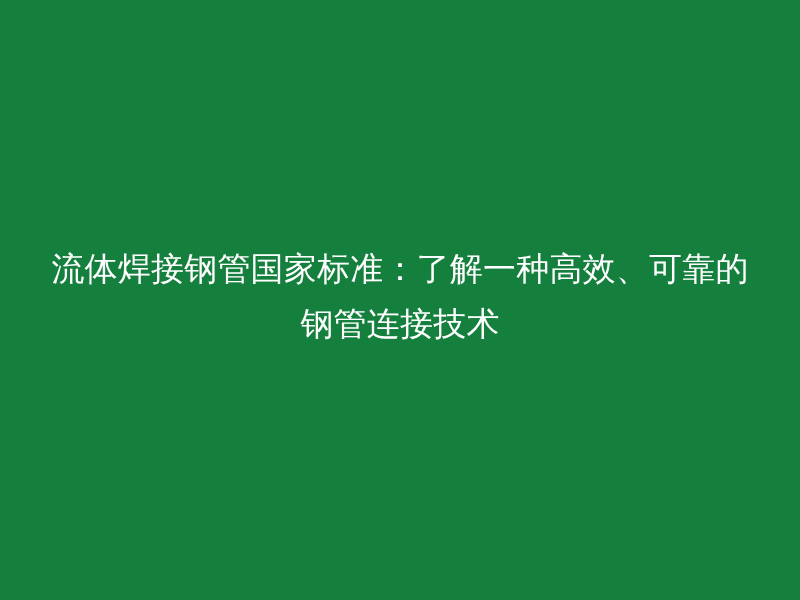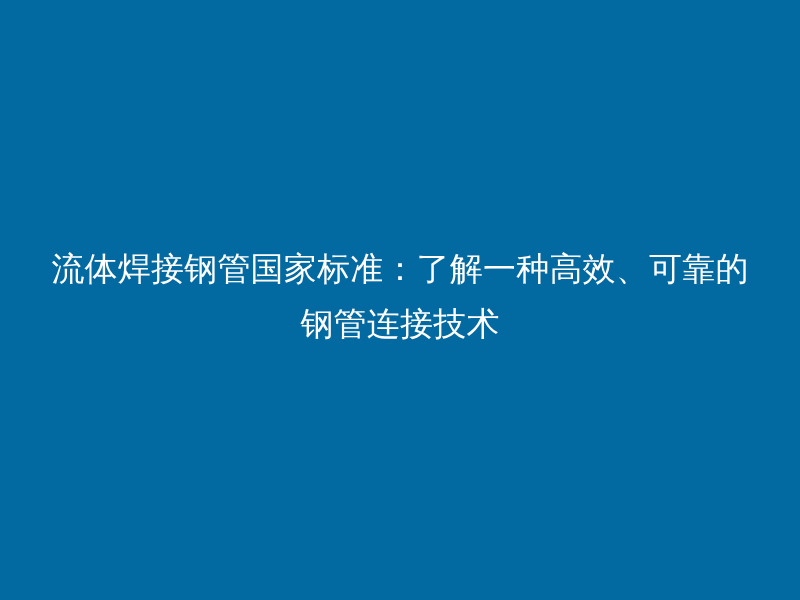--- a/index.html
+++ b/index.html
@@ -49,17 +49,17 @@
     line-height: 55px;
     letter-spacing: 0.2px;
     word-break: break-all;
     -webkit-font-smoothing: antialiased;
     transform: translateY(-4px);
   }
 </style>
 </head>
 <body>
 
-<div id="title-card" style="background-color: #0369a1;">
+<div id="title-card" style="background-color: #15803d;">
   <div id="title-block">
     <h1 id="title-text" style="color: rgb(255, 255, 255); font-size: 33px; line-height: 55px; text-align: center;">流体焊接钢管国家标准：了解一种高效、可靠的钢管连接技术</h1>
   </div>
 </div>
 
 </body></html>

